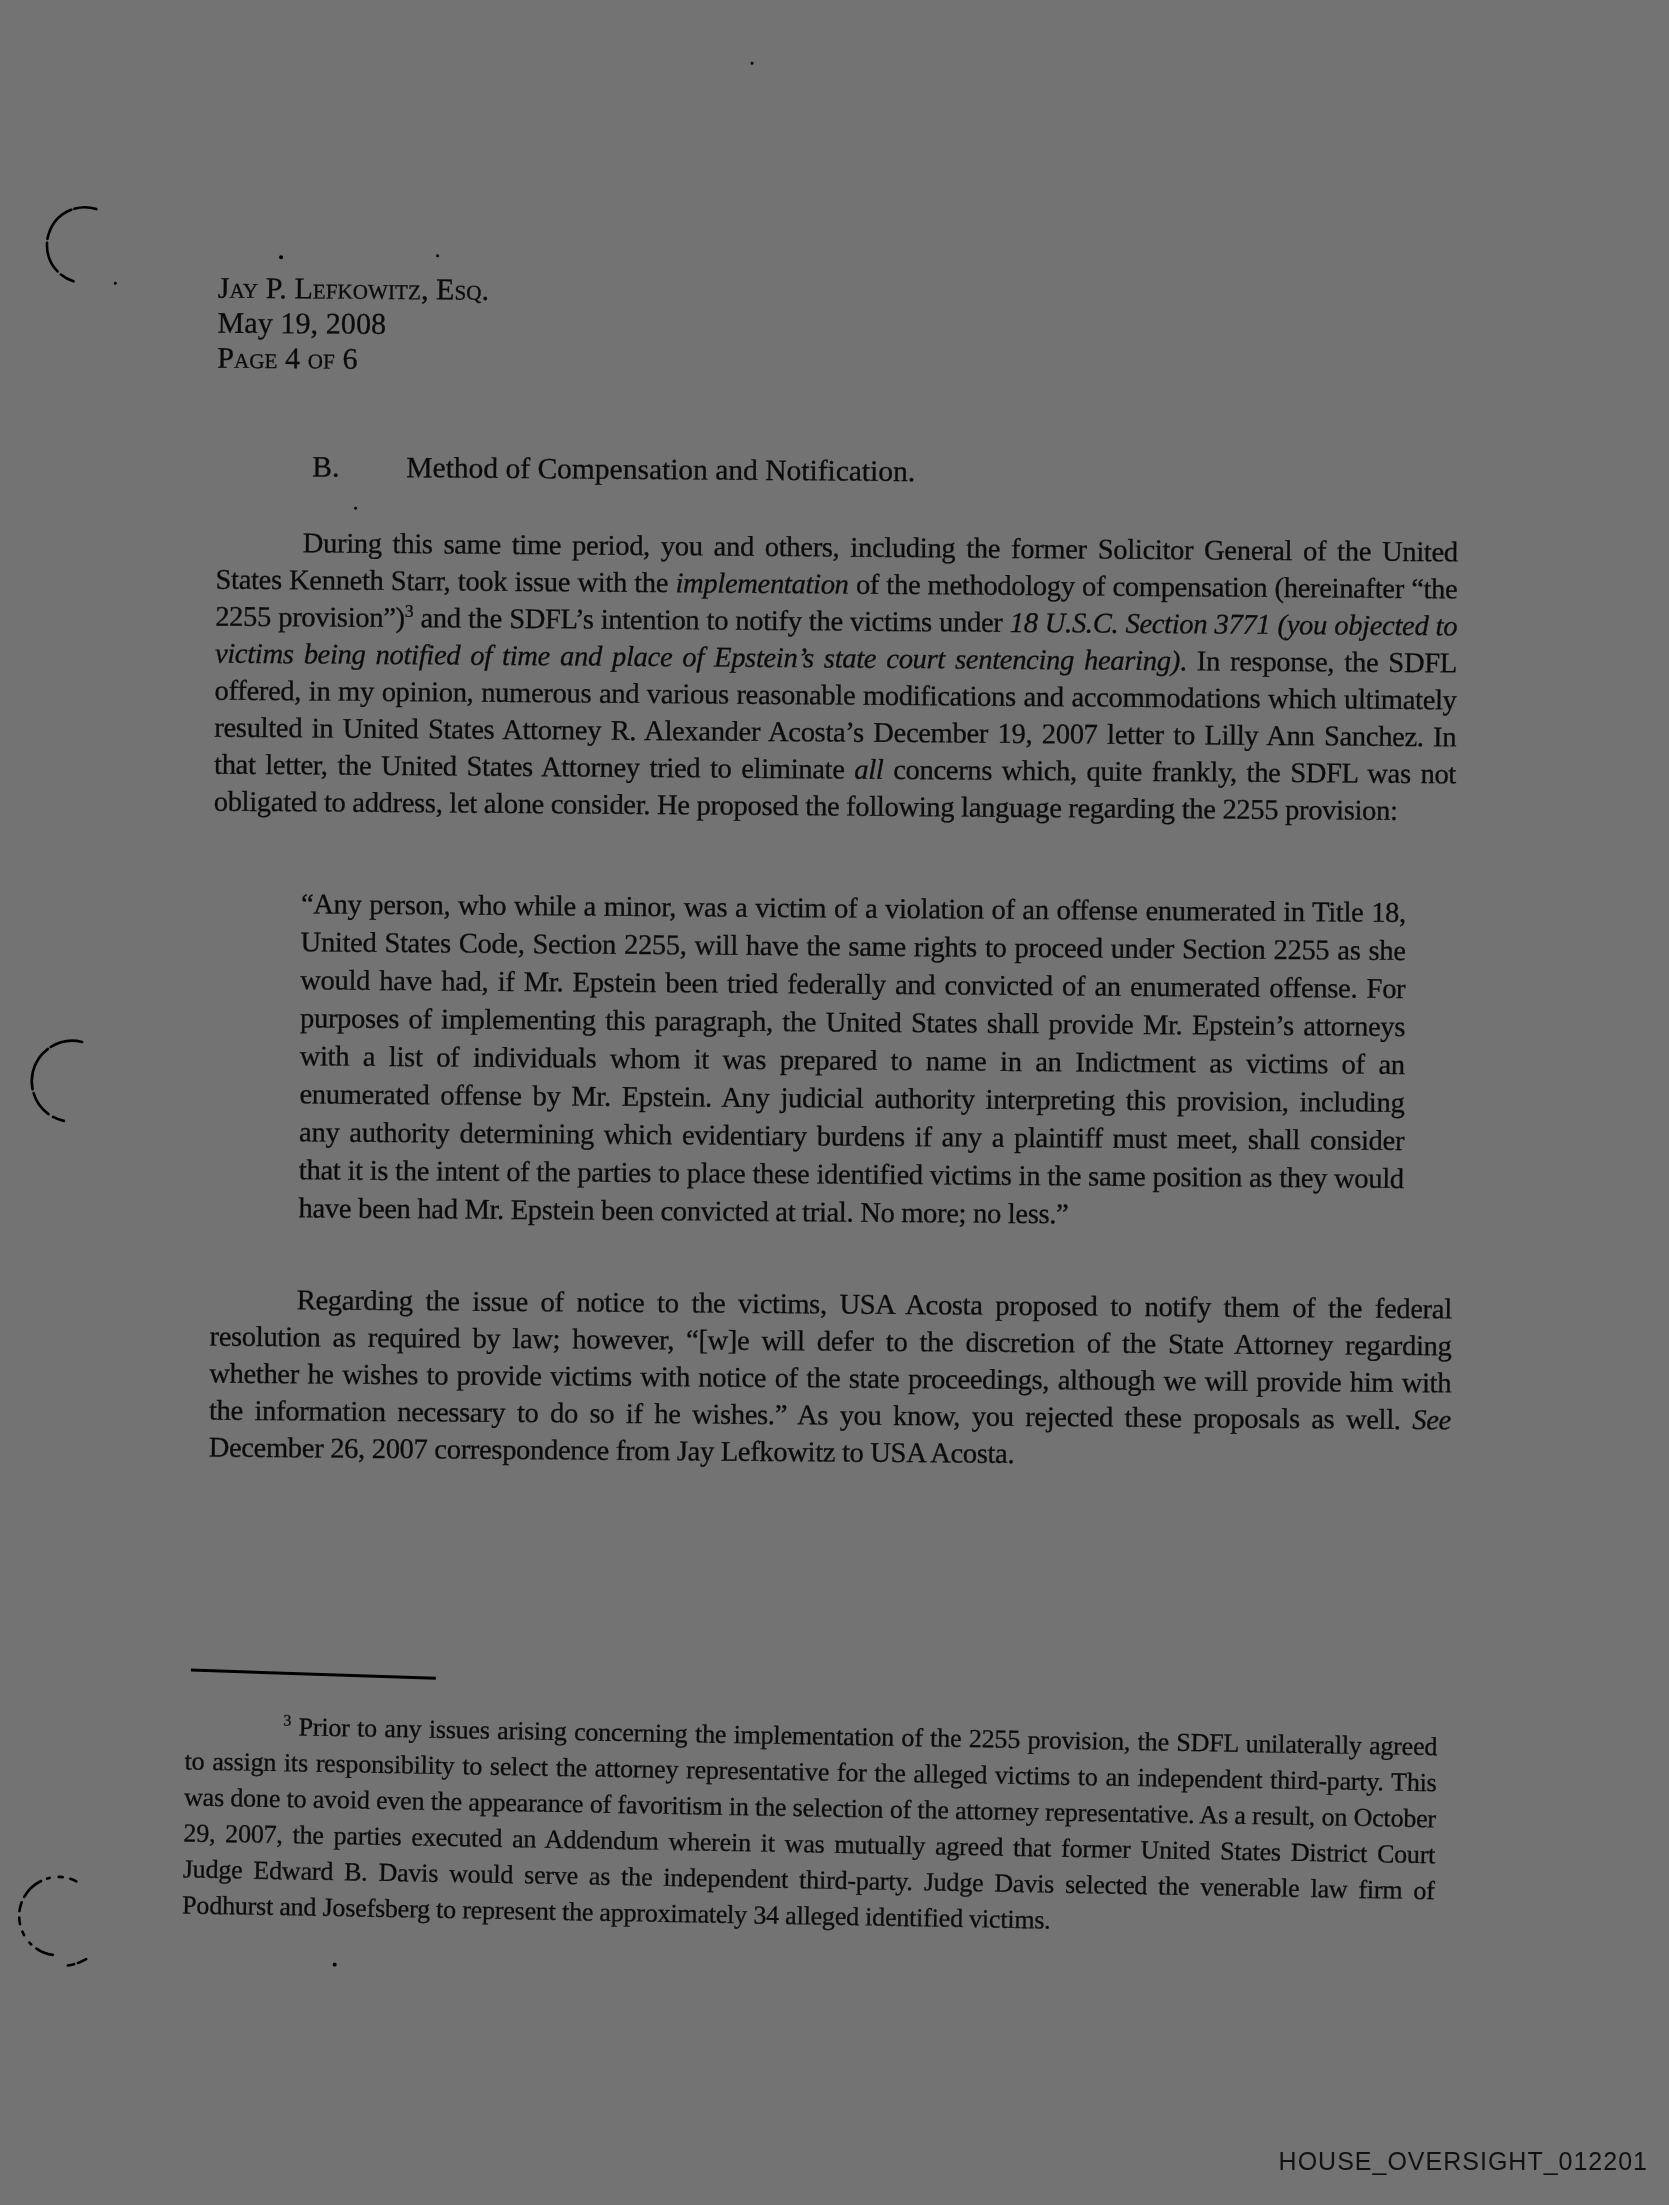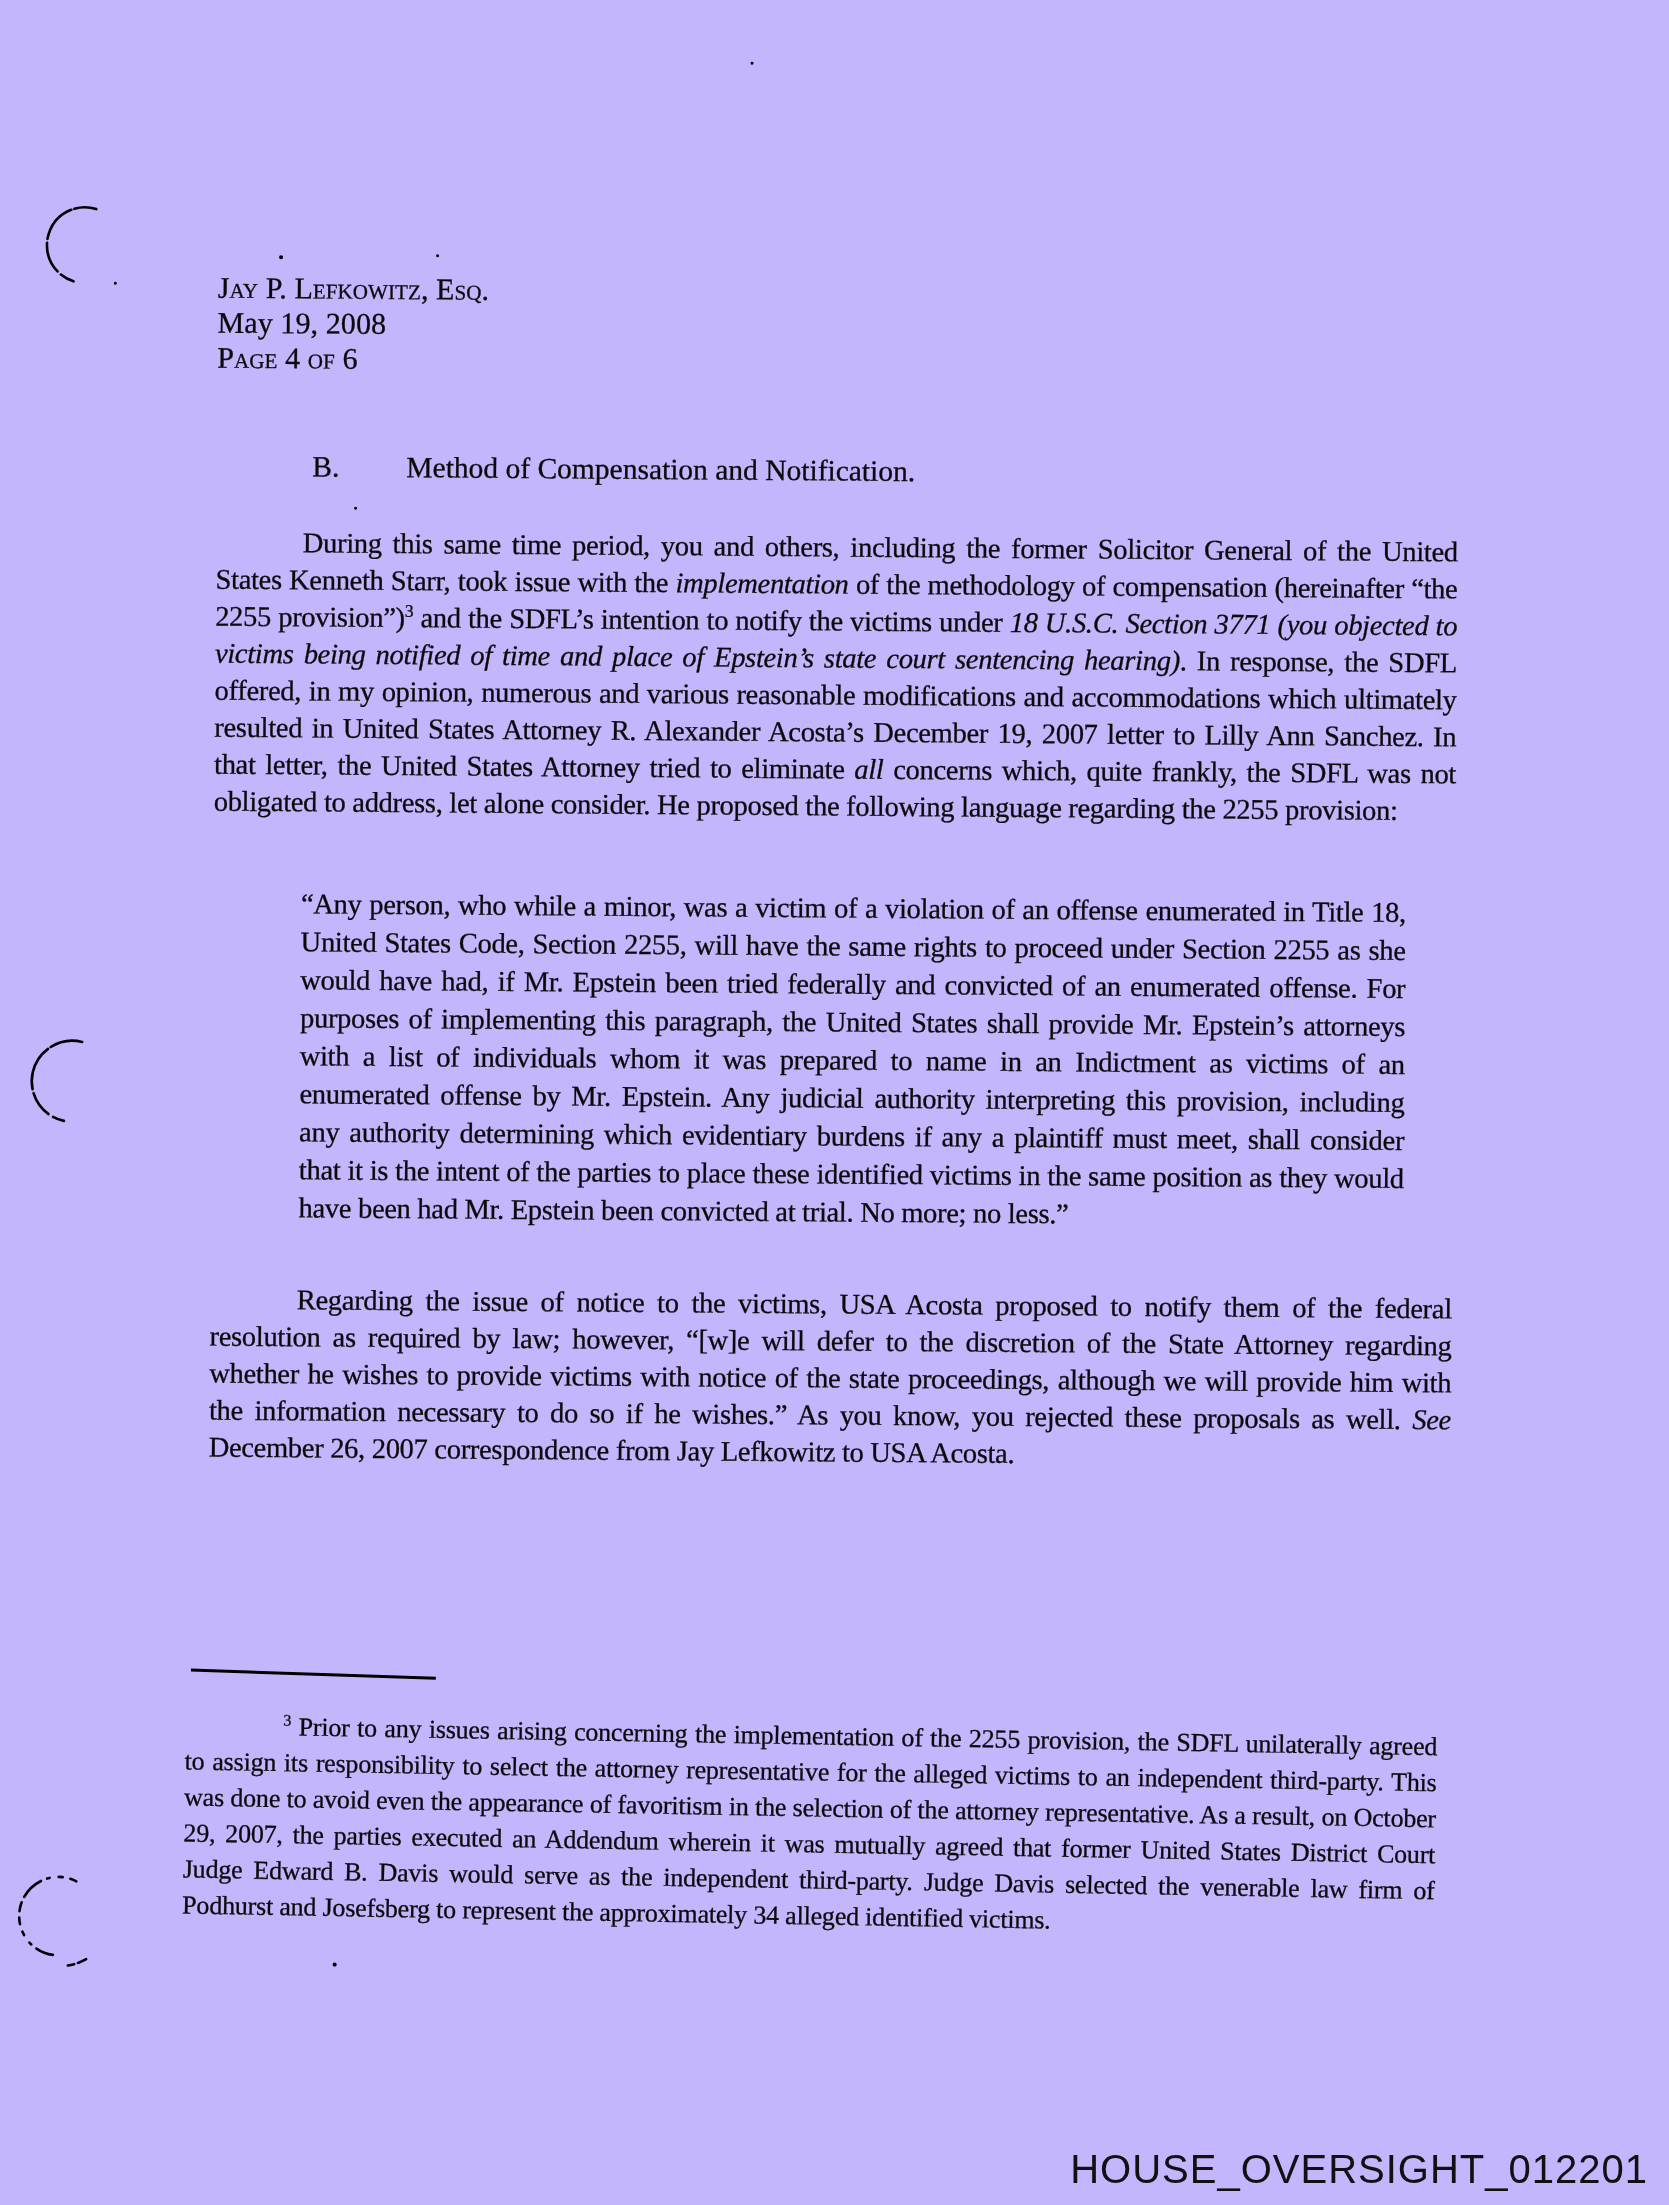--- a/index.html
+++ b/index.html
@@ -4,21 +4,21 @@
 <style>
   html, body { margin: 0; padding: 0; }
   body {
     width: 1669px; height: 2205px;
     background: #ffffff;
     position: relative;
     font-family: "Liberation Serif", serif;
     color: #0b0b0b;
     overflow: hidden;
   }
-  .page { position: absolute; inset: 0; background: #c4b5fd; }
+  .page { position: absolute; inset: 0; background: #737373; }
   .scan {
     position: absolute; inset: 0;
     transform: rotate(0.45deg);
     transform-origin: 262px 393px;
   }
   .header {
     position: absolute; left: 217px; top: 270px;
     font-size: 30px; line-height: 35px;
     letter-spacing: 0.1px;
     -webkit-text-stroke: 0.3px currentColor;
@@ -50,21 +50,21 @@
     width: 1252px;
     font-size: 26px; line-height: 36px;
     letter-spacing: -0.2px;
     text-align: justify; text-indent: 98px;
     transform: rotate(0.55deg); transform-origin: 0 0;
     -webkit-text-stroke: 0.3px currentColor;
   }
   .bates {
     position: absolute; right: 21px; top: 2147px;
     font-family: "Liberation Sans", sans-serif;
-    font-size: 40px; letter-spacing: 1px;
+    font-size: 25px; letter-spacing: 1px;
     color: #111;
   }
   .it { font-style: italic; }
   sup { font-size: 0.62em; vertical-align: super; line-height: 0; }
   .arc { position: absolute; }
   .arc path { fill: none; stroke: #000; stroke-width: 4; stroke-linecap: round; }
   #arc1 { left: 23px;  top: 196px; }
   #arc2 { left: 19.6px;  top: 1031px; }
   #arc3 { left: 16.4px;  top: 1869px; }
   .speck { position: absolute; background: #000; border-radius: 50%; width: 3.9px; height: 3.9px; }

